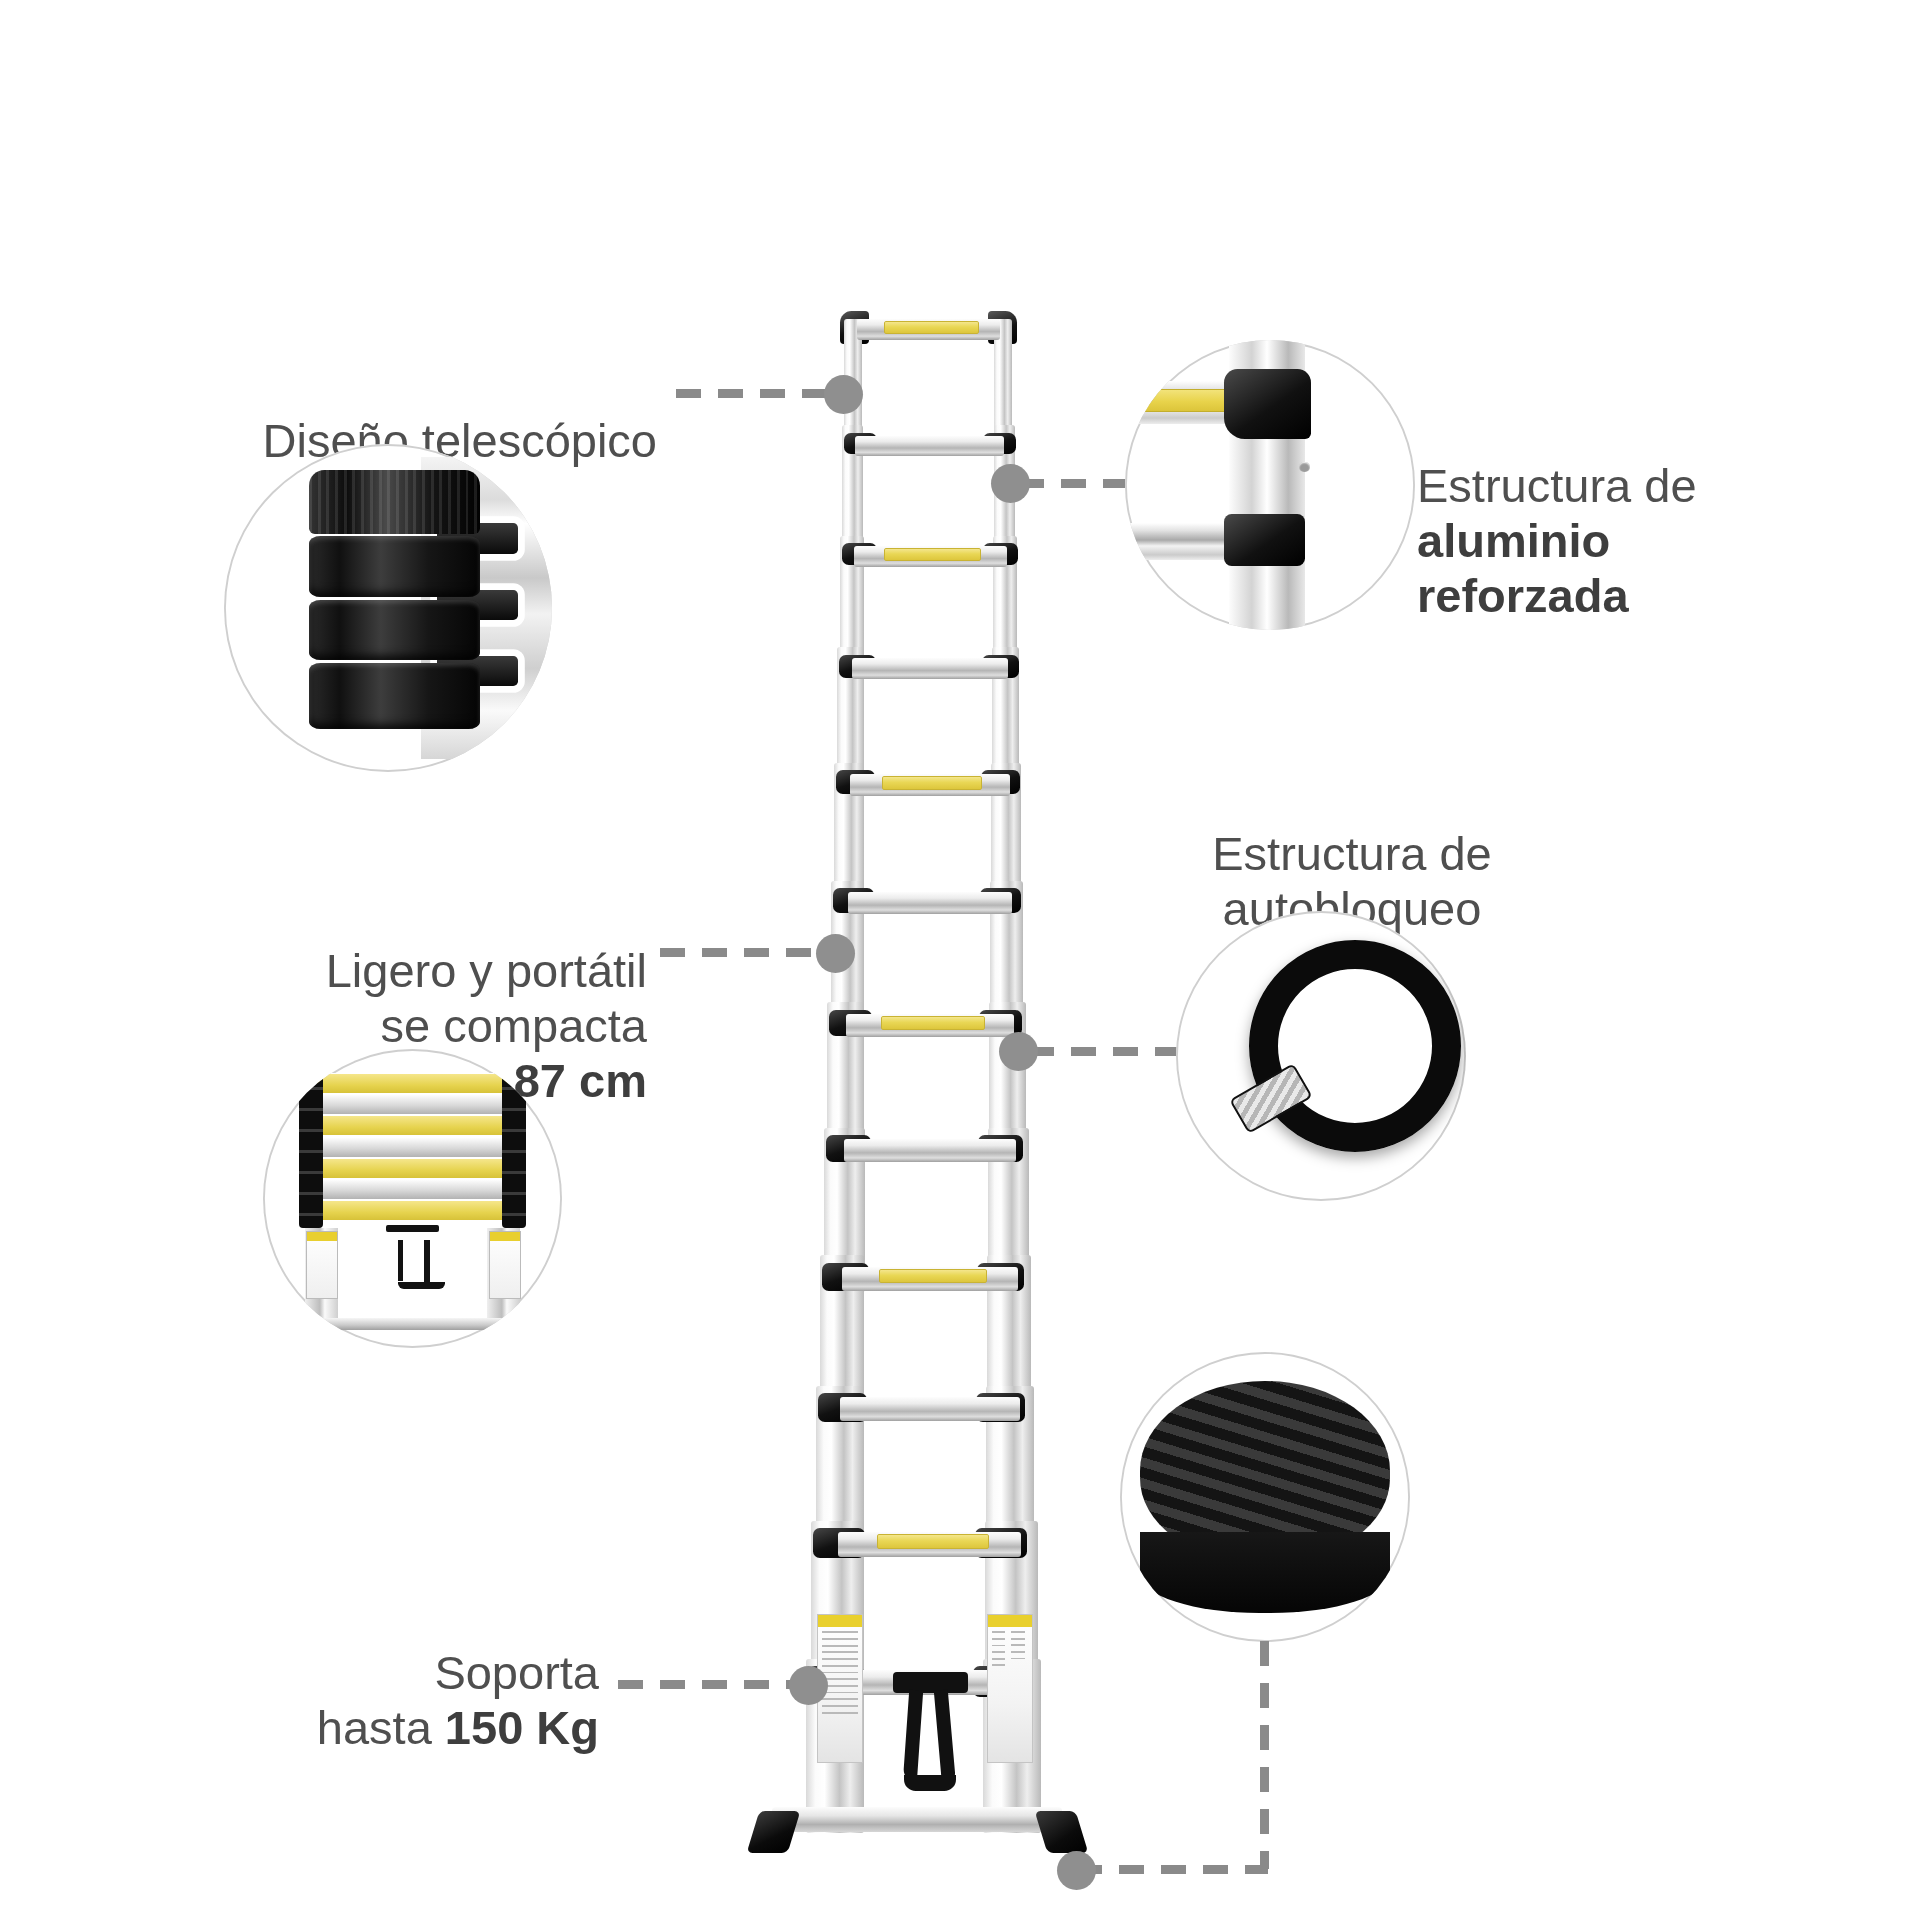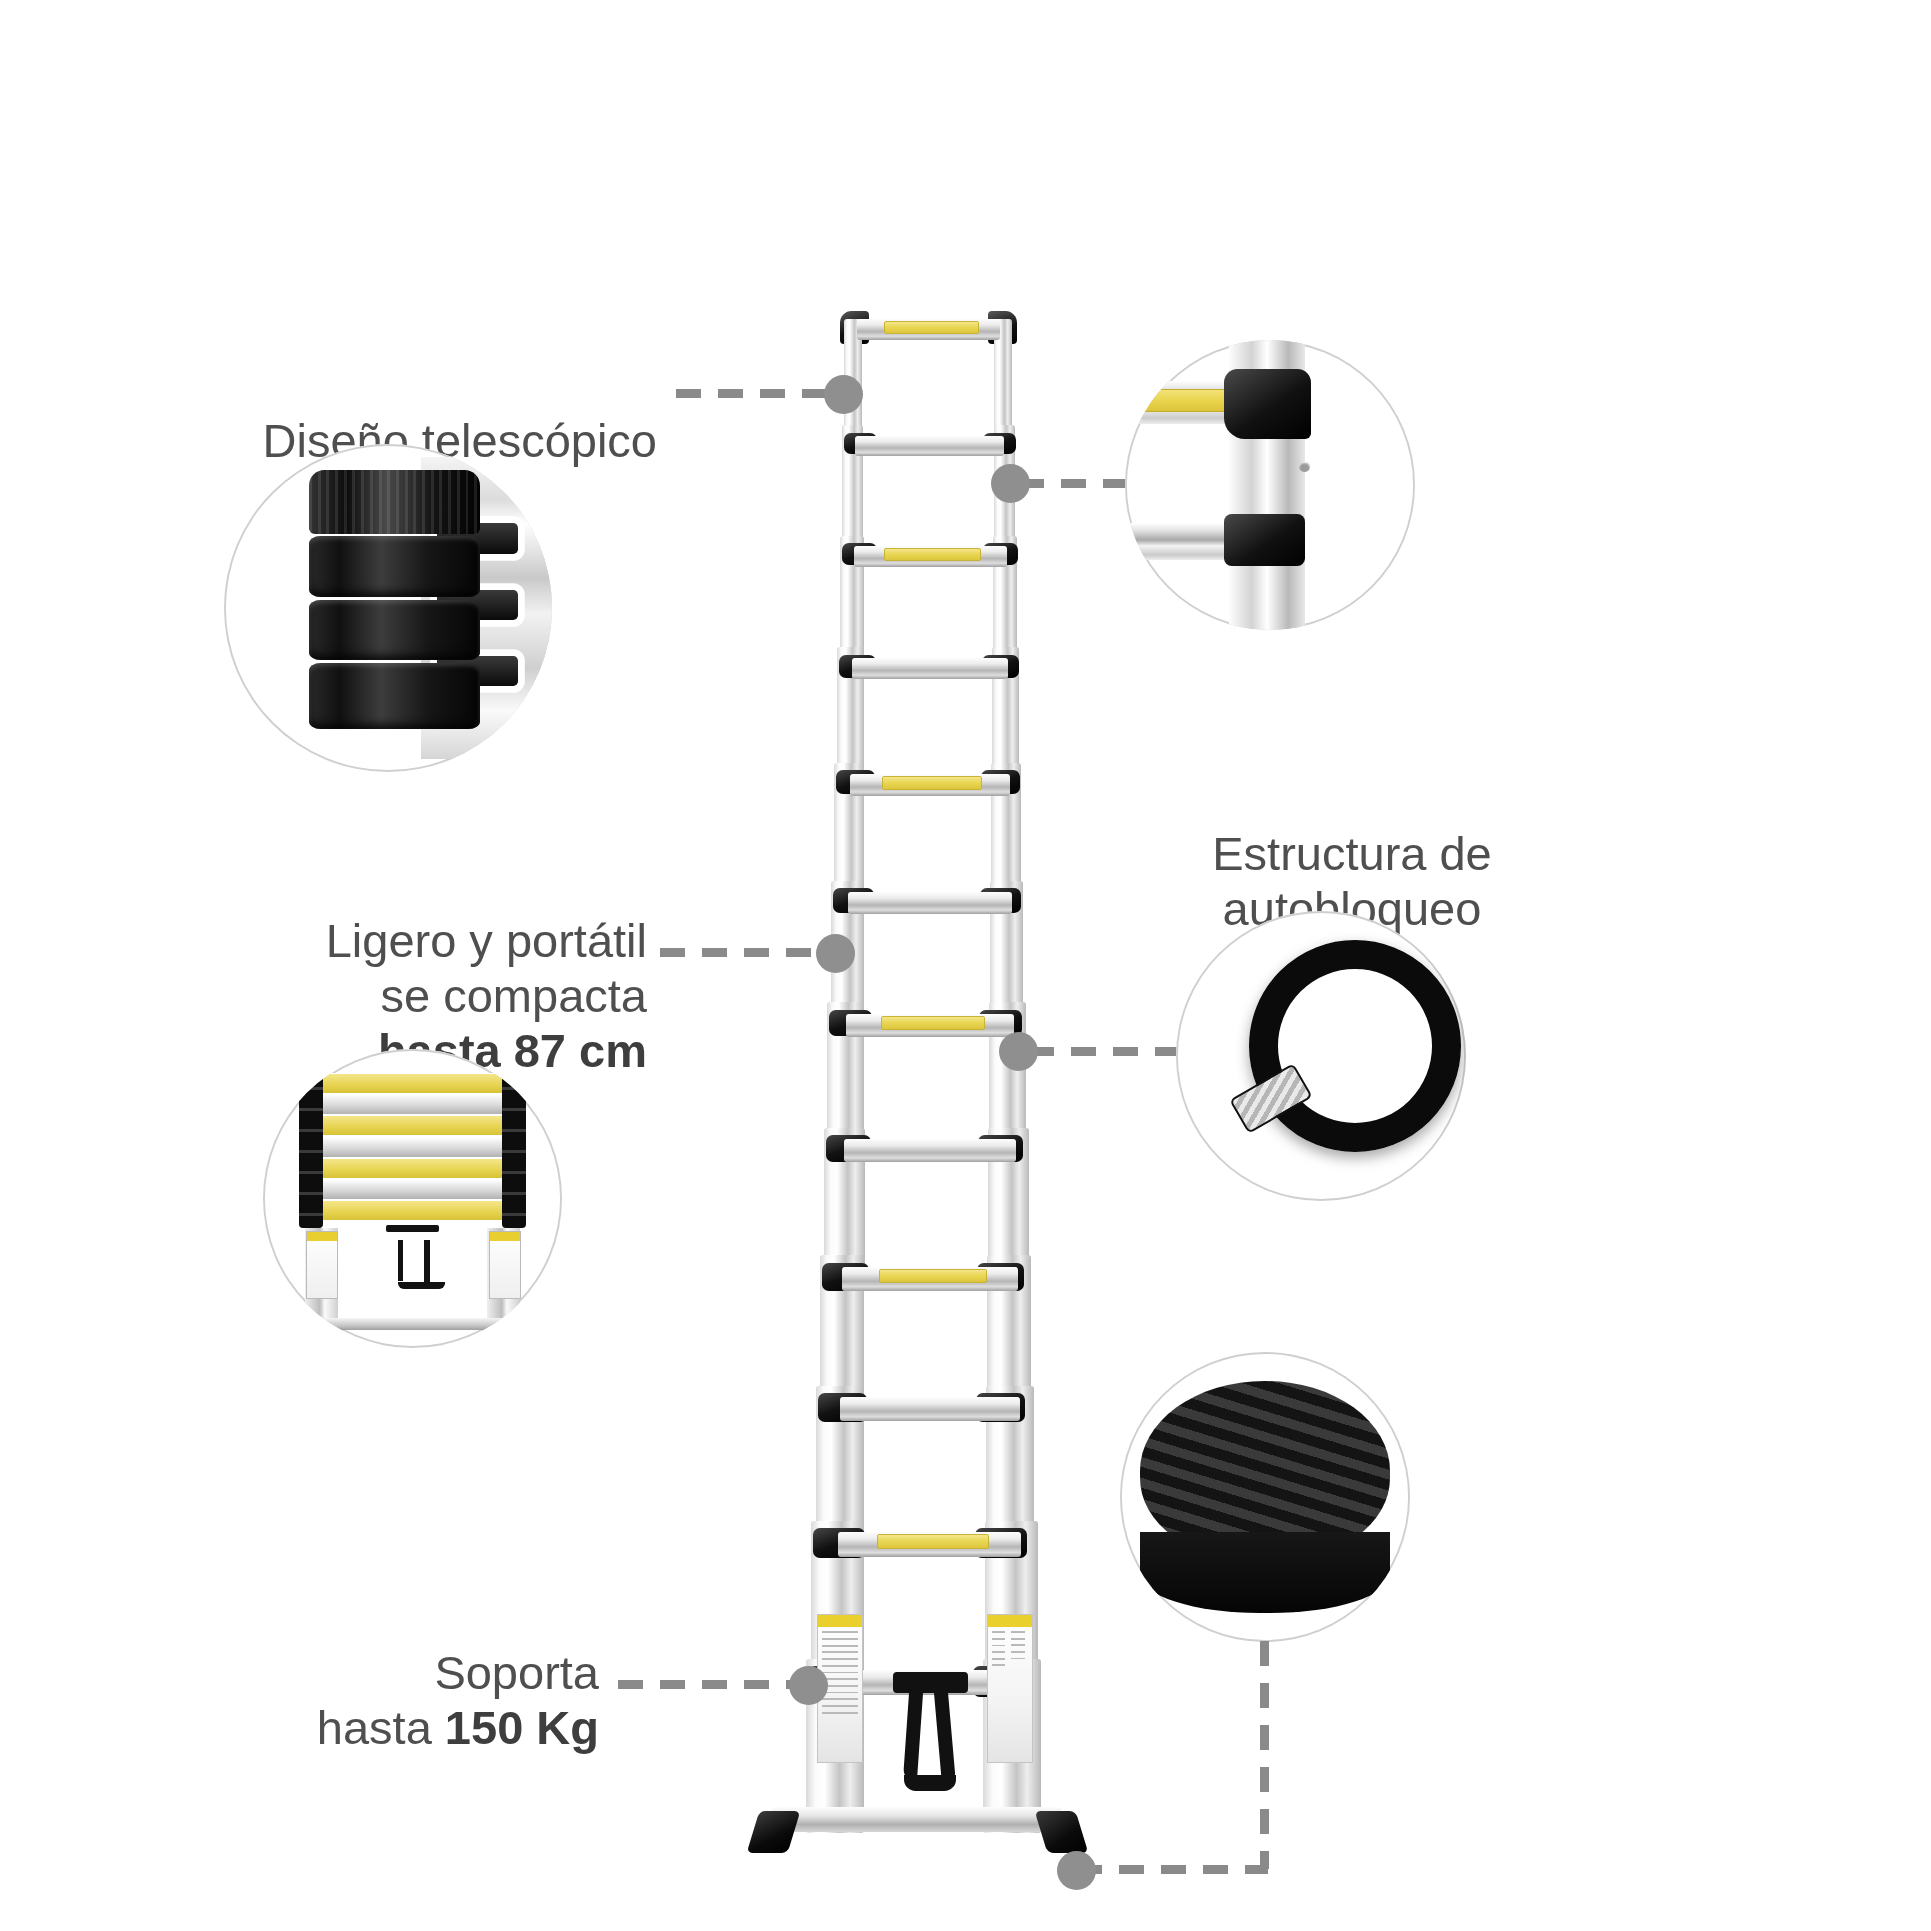--- a/index.html
+++ b/index.html
@@ -378,22 +378,27 @@
       <div class="alu-cap" style="left:34%;top:10%;width:30%;height:24%;"></div>
 
       <div class="alu-rail" style="left:0;top:63%;width:54%;height:13%;"></div>
       <div class="alu-cap" style="left:34%;top:60%;width:28%;height:18%;border-radius:7.7px;"></div>
 
       <div style="position:absolute;left:60%;top:42%;width:10.6px;height:10.6px;border-radius:50%;
                   background:#9a9a9a;box-shadow:inset 0 1px 1.9px #fff;"></div>
     </div>
   </div>
 
-
-  <div class="callout-text ct-right" style="left:145px;top:859px;width:502px;">
+  <div class="callout-text ct-left" style="left:1417px;top:404px;width:463px;">
+    <span>Estructura de</span>
+    <b>aluminio
+reforzada</b>
+  </div>
+
+  <div class="callout-text ct-right" style="left:145px;top:889px;width:502px;">
     <span>Ligero y portátil
 se compacta</span>
     <b>hasta 87 cm</b>
   </div>
   <div class="leader" style="left:660px;top:948px;width:158px;"></div>
   <div class="dot" style="left:816px;top:934px;"></div>
 
   <div class="inset" style="left:263px;top:1049px;width:299px;height:299px;">
     <div class="inner">
 

